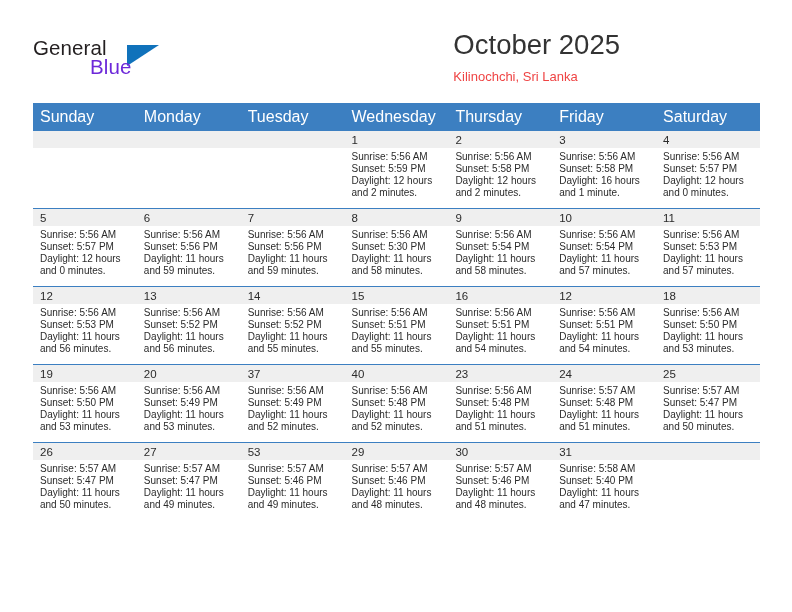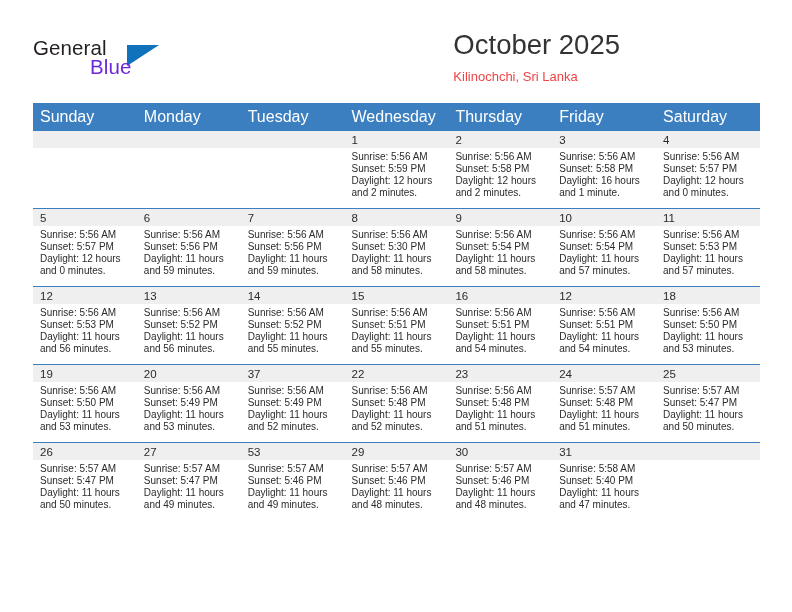--- a/index.html
+++ b/index.html
@@ -349,21 +349,21 @@
           </td>
           <td>
             <div class="daynum-band">37</div>
             <div class="cell-body">
               <div>Sunrise: 5:56 AM</div>
               <div>Sunset: 5:49 PM</div>
               <div class="daylight-line">Daylight: 11 hours and 52 minutes.</div>
             </div>
           </td>
           <td>
-            <div class="daynum-band">22</div>
+            <div class="daynum-band">40</div>
             <div class="cell-body">
               <div>Sunrise: 5:56 AM</div>
               <div>Sunset: 5:48 PM</div>
               <div class="daylight-line">Daylight: 11 hours and 52 minutes.</div>
             </div>
           </td>
           <td>
             <div class="daynum-band">23</div>
             <div class="cell-body">
               <div>Sunrise: 5:56 AM</div>

